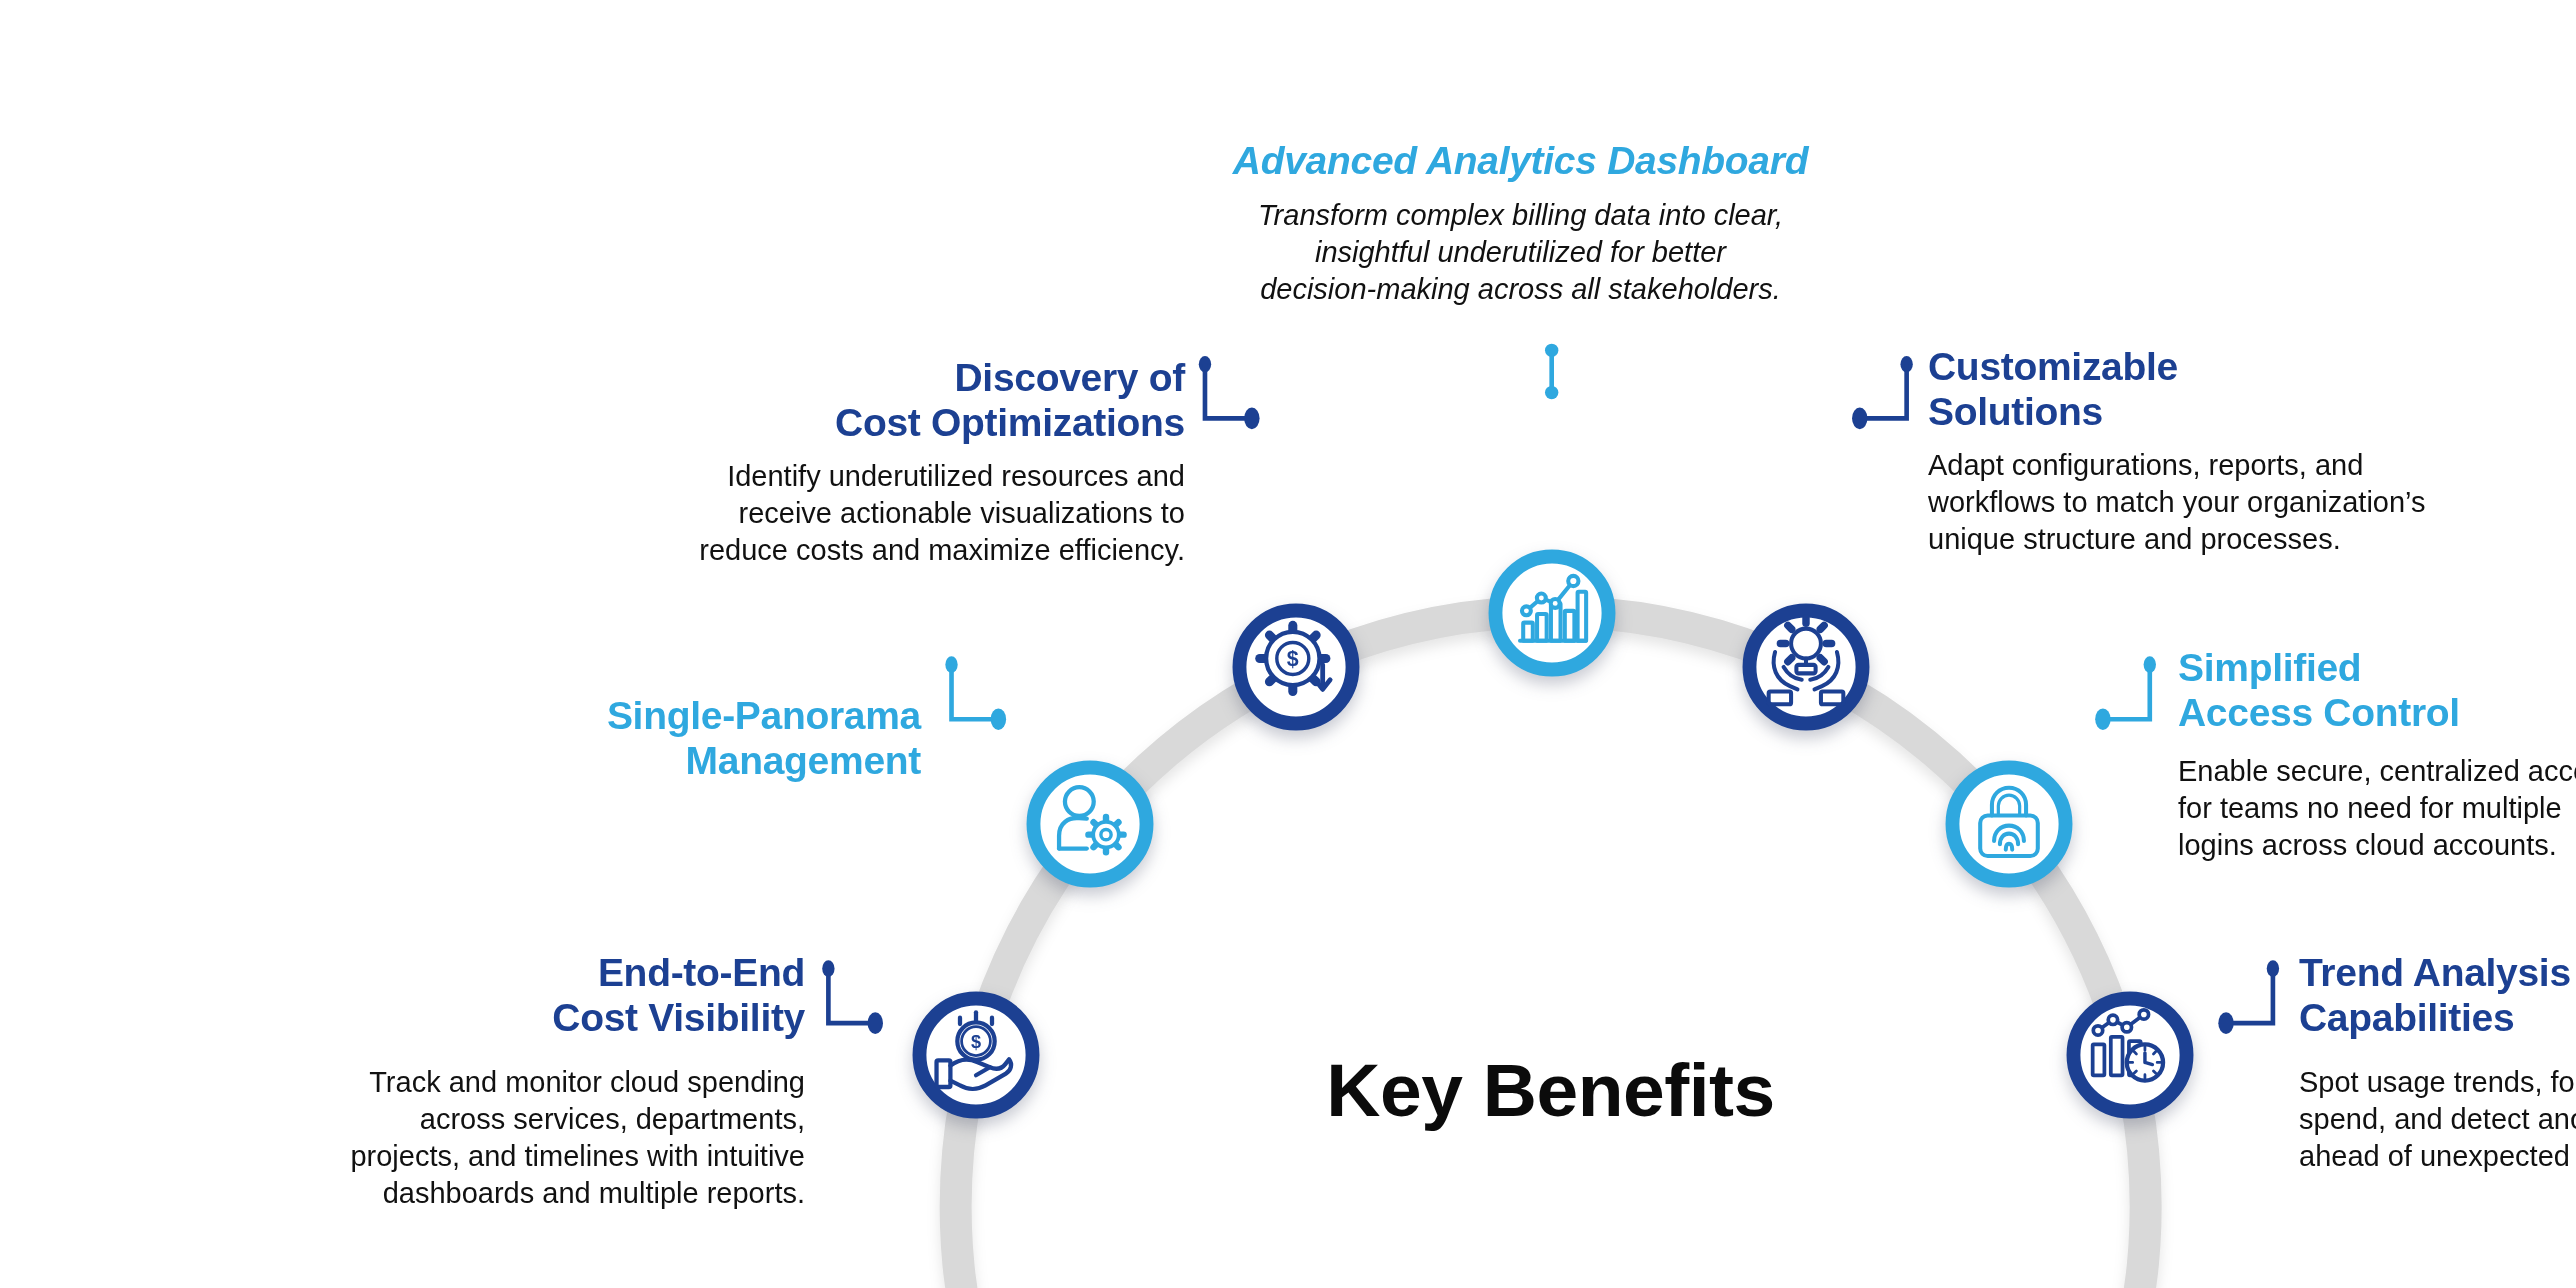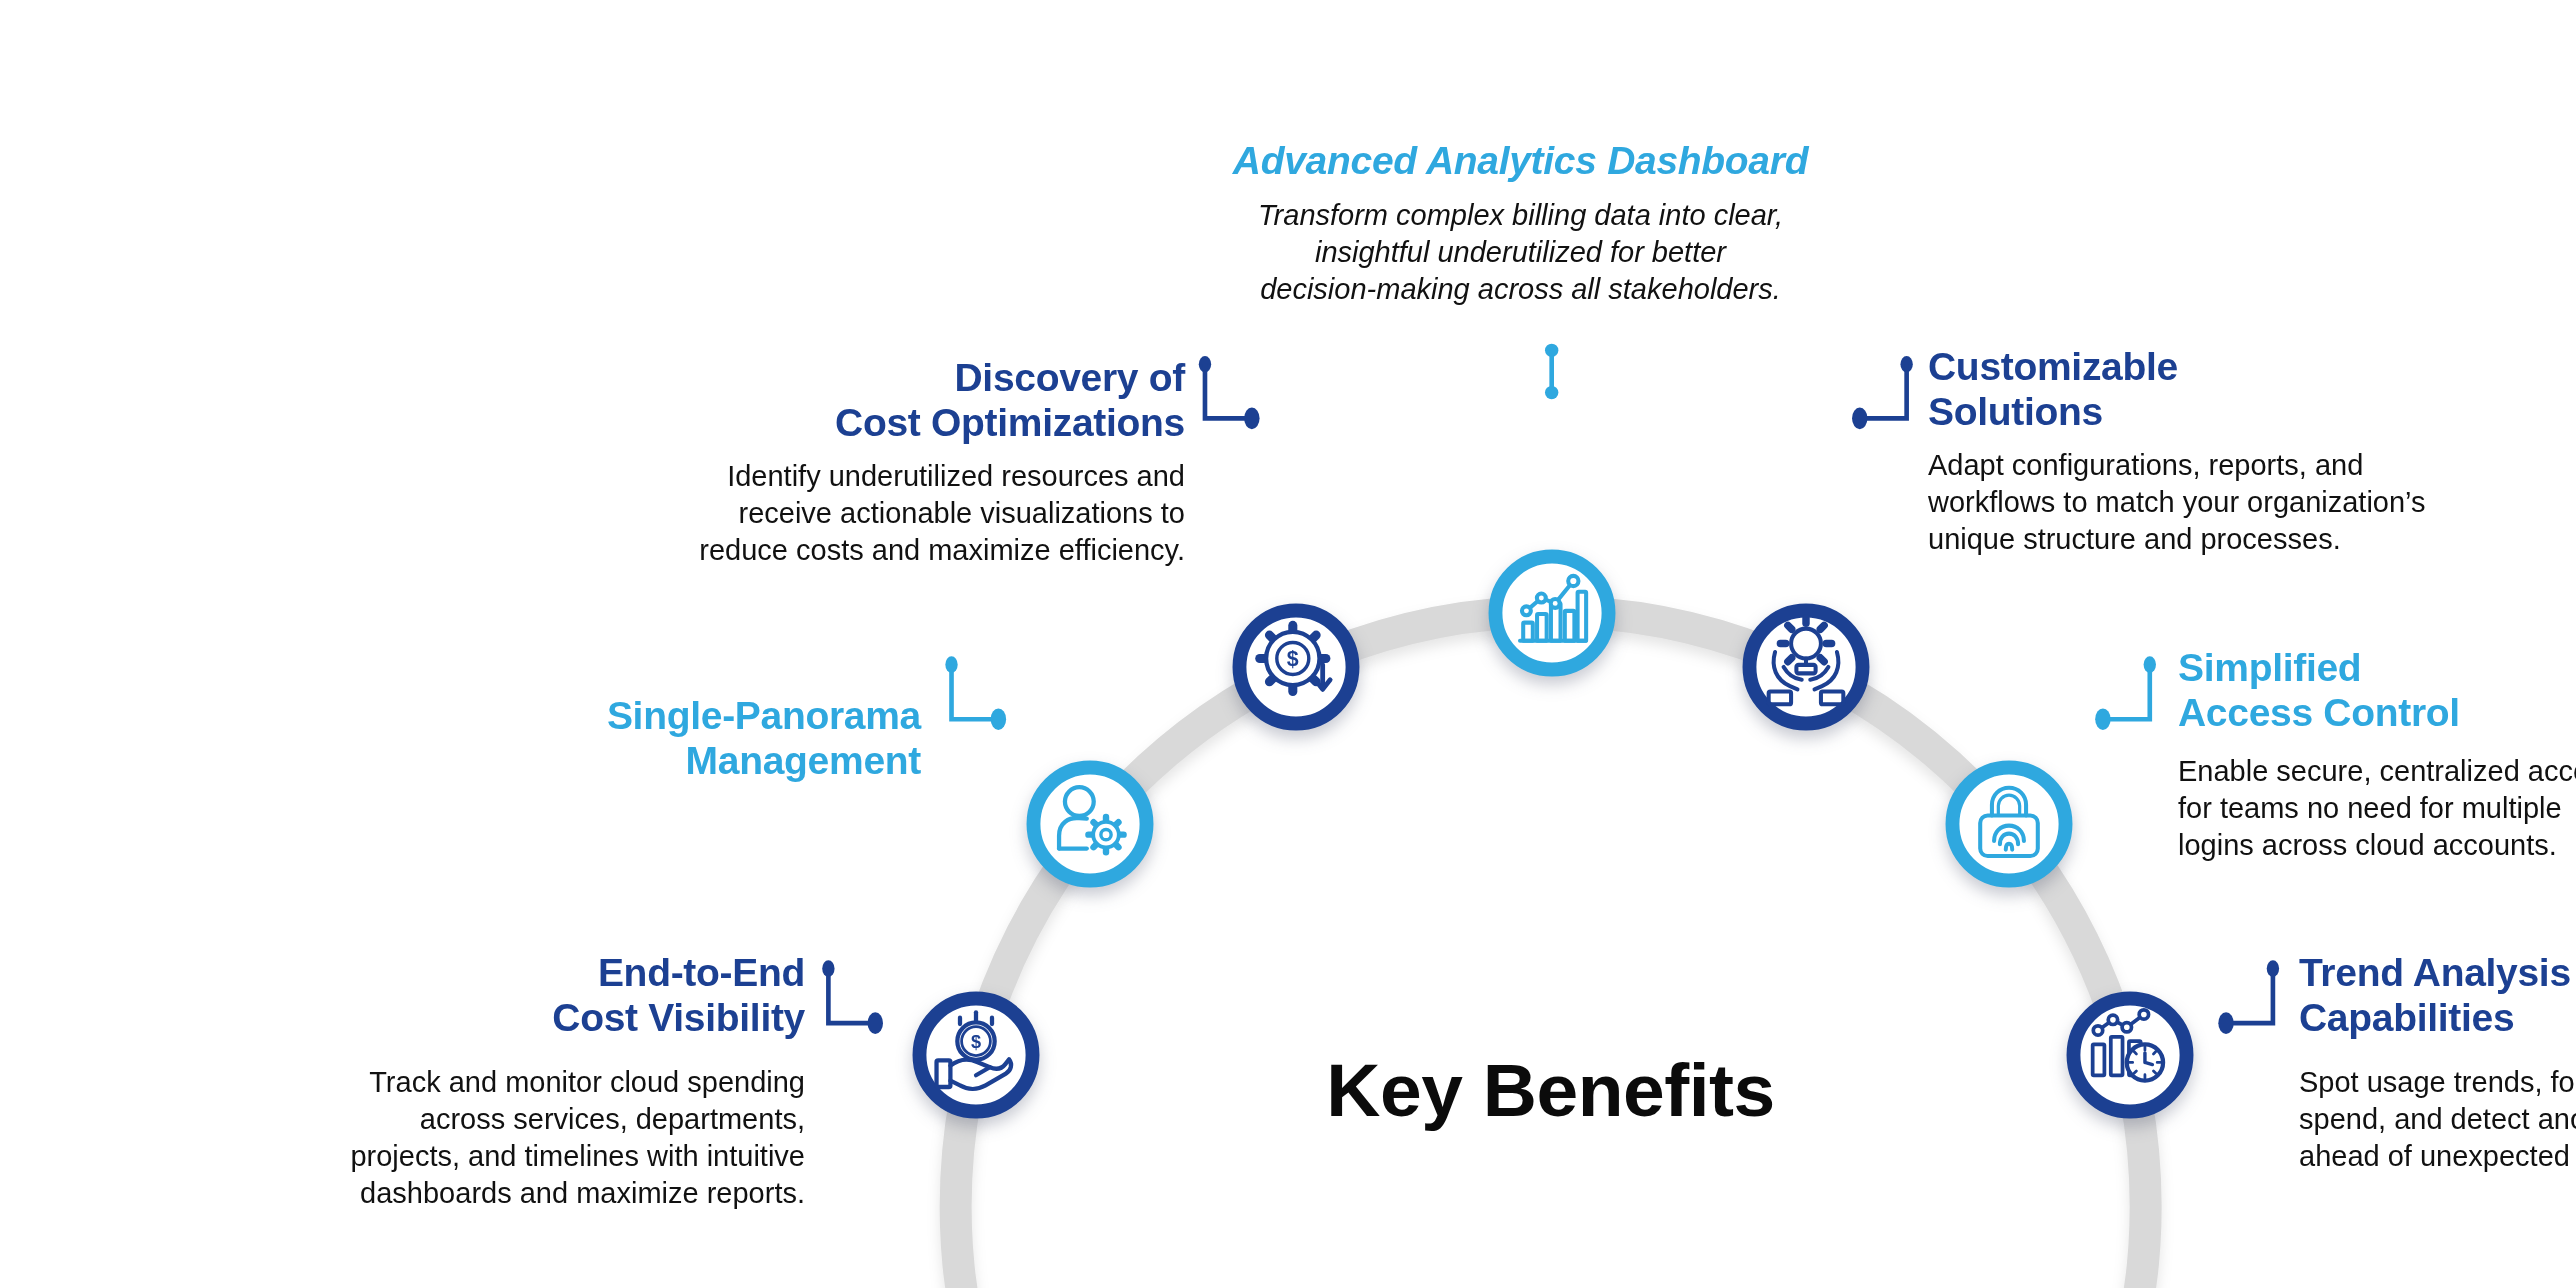--- a/index.html
+++ b/index.html
@@ -206,21 +206,21 @@
 
   <div class="benefit b-endtoend accent-navy align-right">
     <div class="b-title">
       <div>End-to-End</div>
       <div>Cost Visibility</div>
     </div>
     <div class="b-desc">
       <div>Track and monitor cloud spending</div>
       <div>across services, departments,</div>
       <div>projects, and timelines with intuitive</div>
-      <div>dashboards and maximize reports.</div>
+      <div>dashboards and multiple reports.</div>
     </div>
   </div>
 
   <div class="benefit b-trend accent-navy align-left">
     <div class="b-title">
       <div>Trend Analysis</div>
       <div>Capabilities</div>
     </div>
     <div class="b-desc">
       <div>Spot usage trends, forecast future</div>

